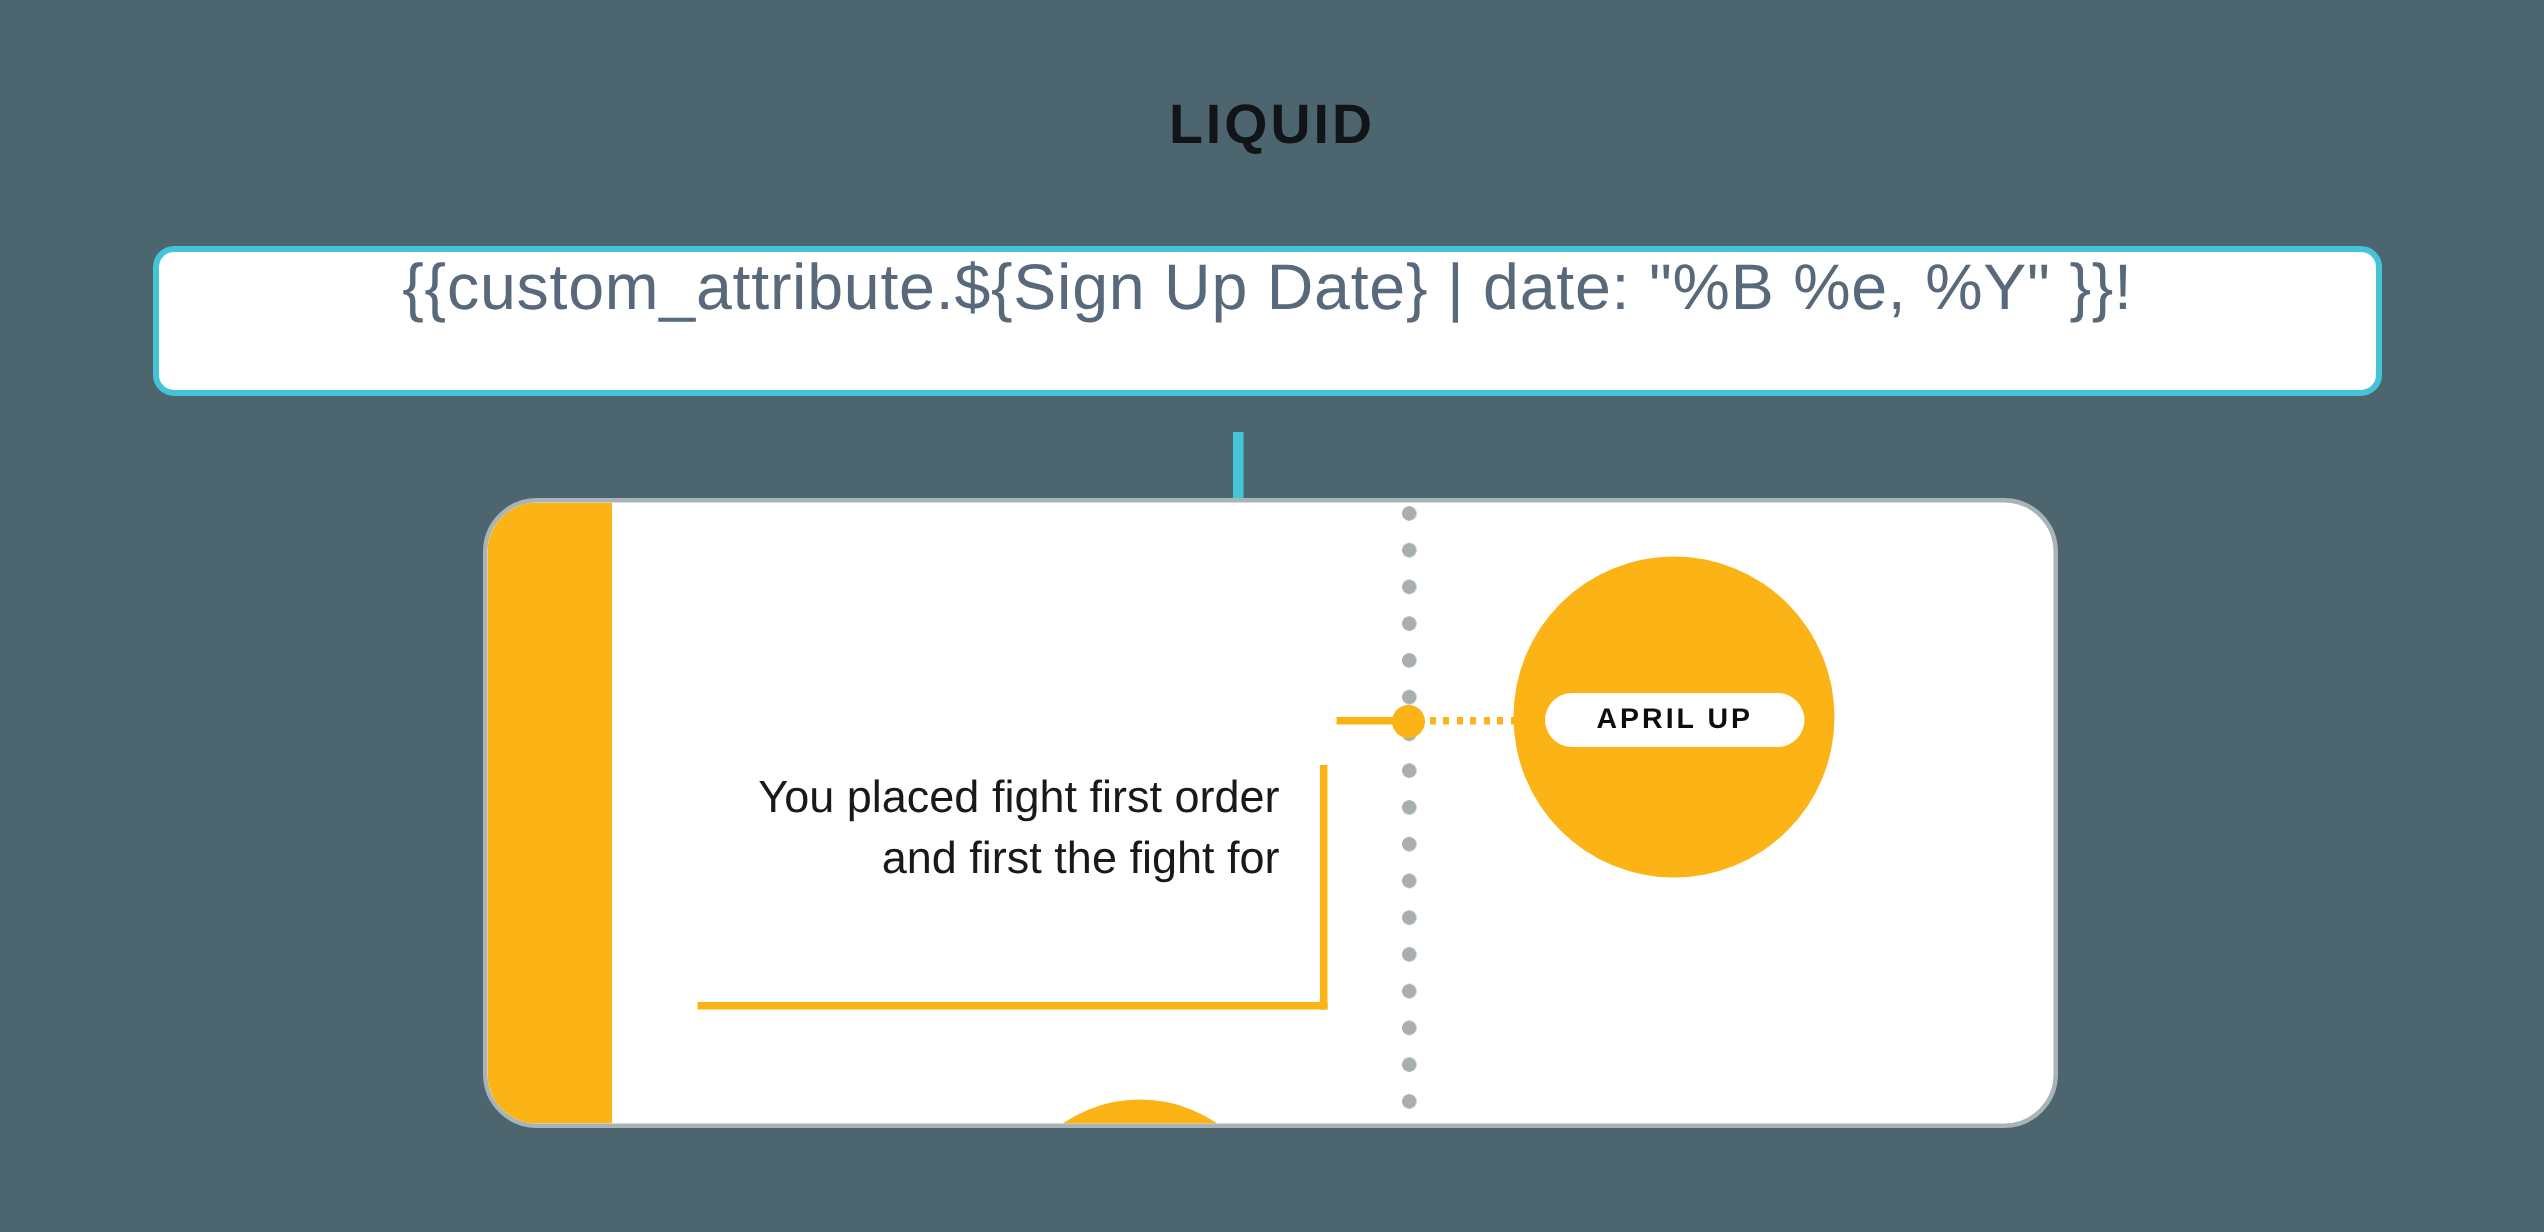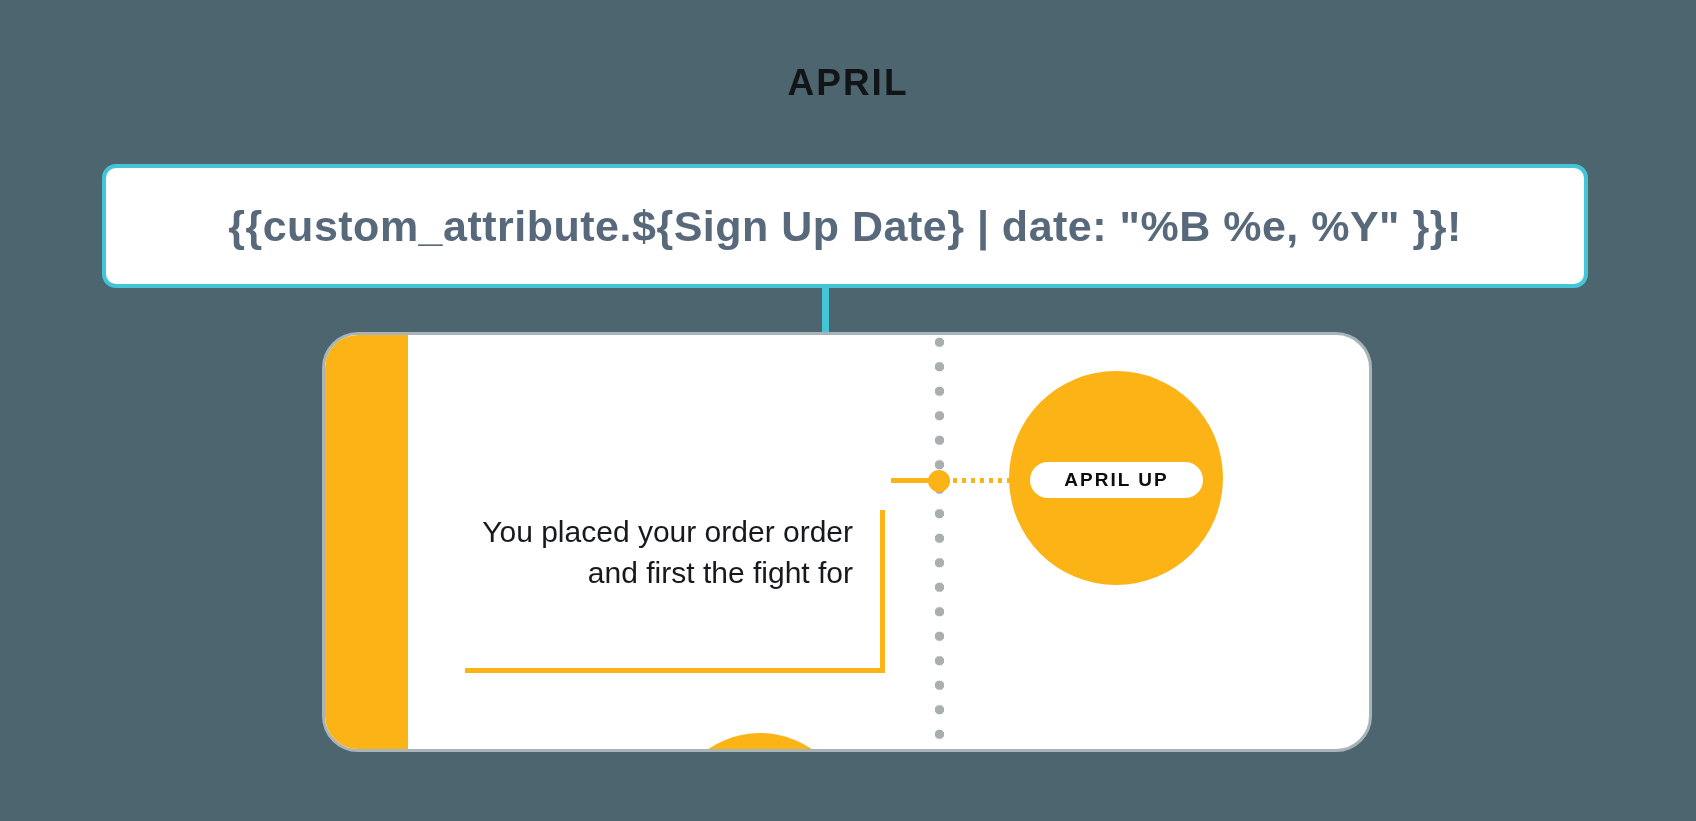--- a/index.html
+++ b/index.html
@@ -26,25 +26,25 @@
   .title {
     position: absolute; left: 0; top: 62px; width: 100%;
     text-align: center;
     font-size: 37px; font-weight: 800; letter-spacing: 2px;
     color: #121517;
   }
 
   
   .code-box {
     position: absolute; left: 102px; top: 164px;
-    width: 1486px; height: 124px;
+    width: 1486px; height: 100px;
     background: var(--panel-white);
     border: 4px solid var(--accent-cyan);
     border-radius: 14px;
-    display: flex; align-items: center; justify-content: center; font-weight: bold;
+    display: flex; align-items: flex-start; justify-content: center;
   }
   .code-text {
     font-size: 43px; letter-spacing: 0.5px;
     color: var(--code-text);
     white-space: nowrap;
   }
 
   
   .arrow { position: absolute; left: 0; top: 0; }
   .arrow-stem {
@@ -161,42 +161,42 @@
     width: 182px; height: 182px;
     border-radius: 50%;
     background: var(--accent-yellow);
   }
 </style>
 </head>
 <body>
 
 <div class="stage">
 
-  <div class="title">APRIL</div>
+  <div class="title">LIQUID</div>
 
   <div class="code-box">
     <span class="code-text">{{custom_attribute.${Sign Up Date} | date: "%B %e, %Y" }}!</span>
   </div>
 
   <div class="arrow">
     <div class="arrow-stem"></div>
     <div class="arrow-head"></div>
   </div>
 
   <div class="ticket">
 
     <div class="stripe"></div>
 
     <div class="perforation"></div>
 
     <div class="bracket"></div>
 
 
     <div class="message">
-      <span class="message-line">You placed your order order</span>
+      <span class="message-line">You placed fight first order</span>
       <span class="message-line">and first the fight for</span>
     </div>
 
     <div class="connector-solid"></div>
     <div class="connector-dot"></div>
     <div class="connector-dashed"></div>
 
     <div class="order-circle"></div>
 
     <div class="order-button">

